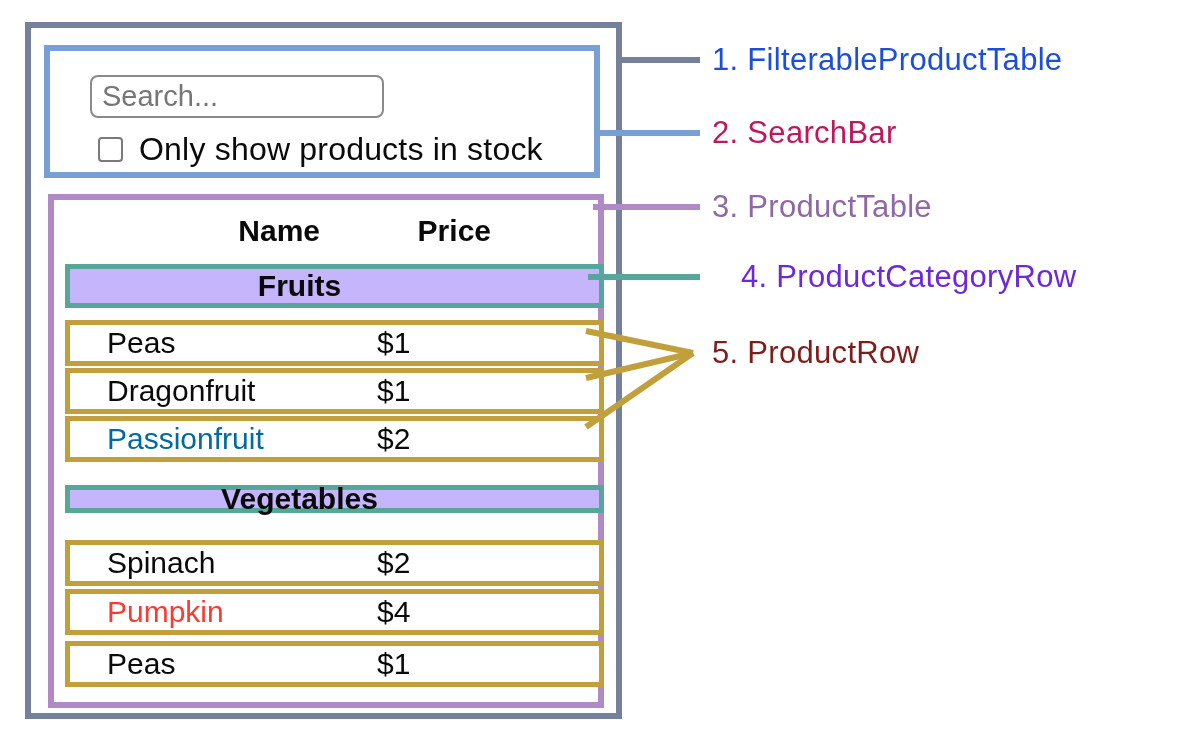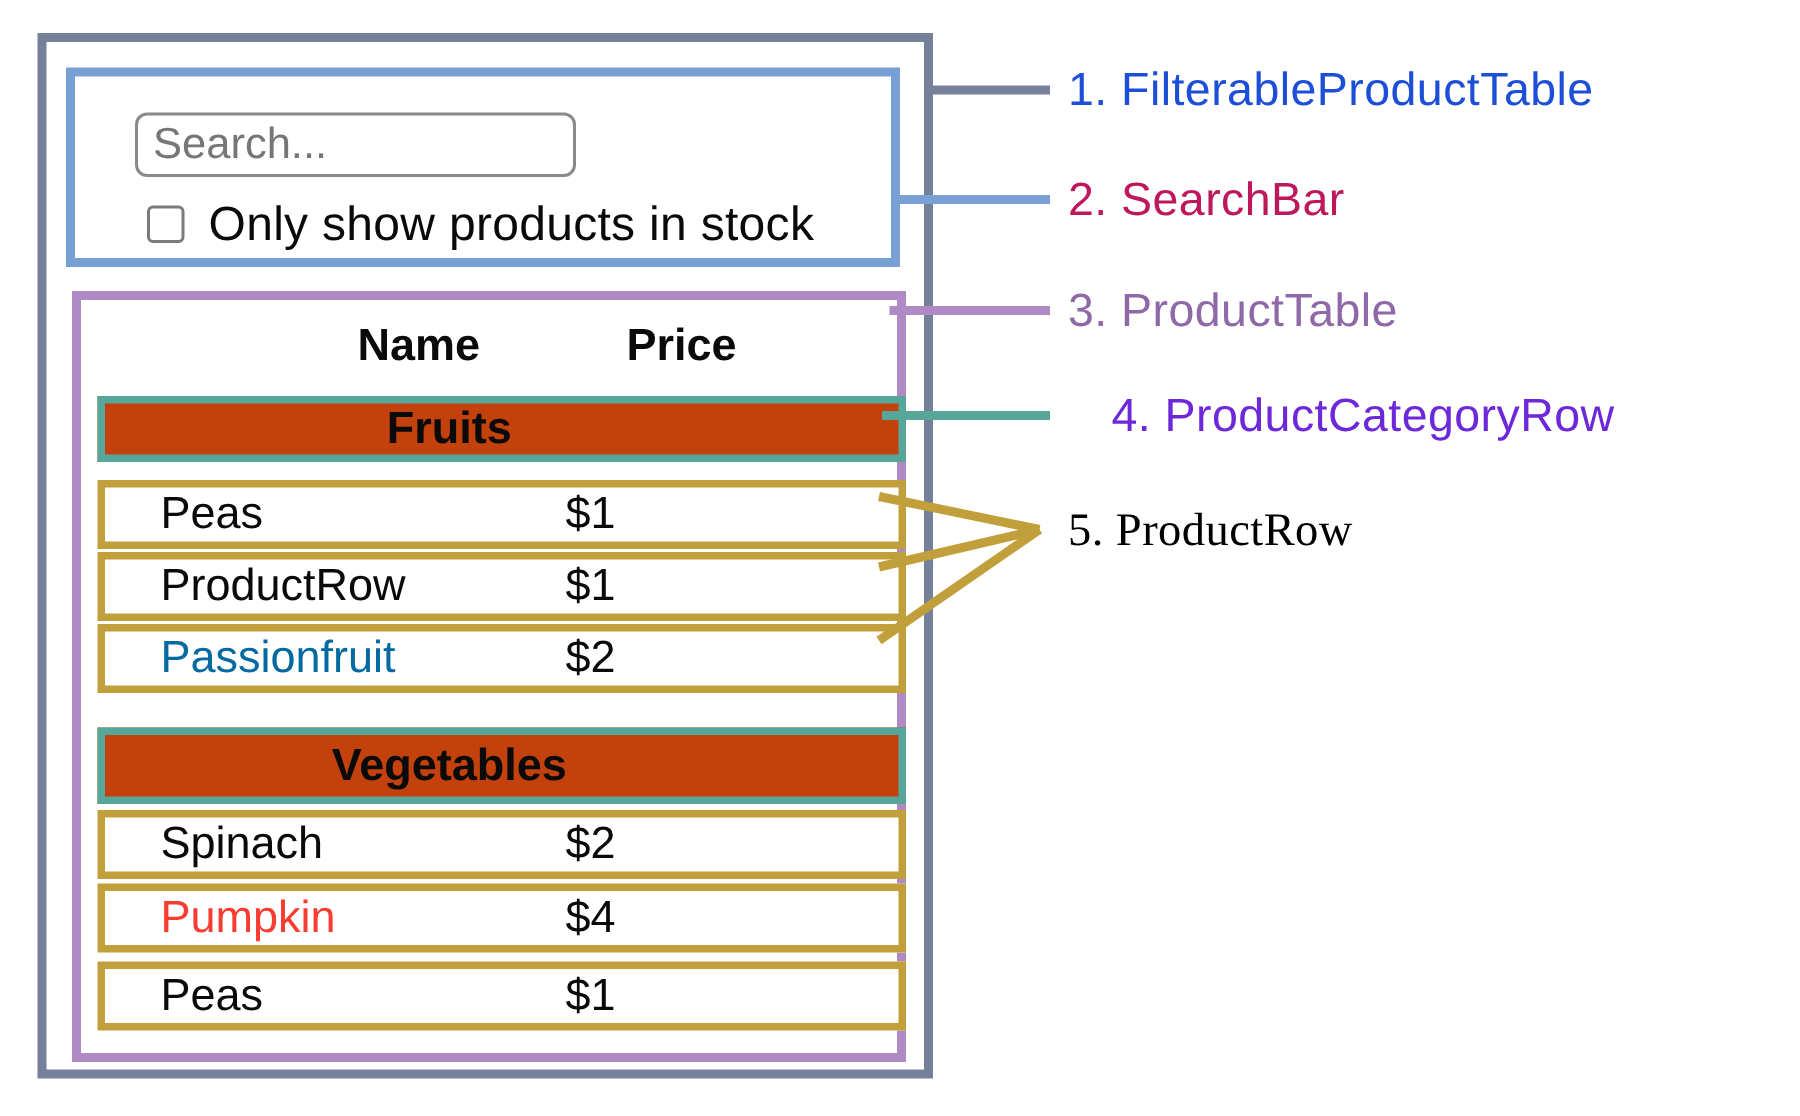--- a/index.html
+++ b/index.html
@@ -82,21 +82,21 @@
     color: #0a0a0a;
   }
   .col-header.name  { left: 86px;  }   
   .col-header.price { left: 257px; }   
 
   .category-row {
     position: absolute;
     left: 11px;
     width: 539px; height: 44px;
     border: 5px solid #56A799;
-    background: #c2410c;
+    background: #c4b5fd;
     display: flex;
     align-items: center;
     justify-content: center;
     padding-right: 70px;                 
     font-weight: bold;
     font-size: 30px;
     color: #0a0a0a;
   }
   .product-row {
     position: absolute;
@@ -118,21 +118,21 @@
     left: 307px; top: 50%;
     transform: translateY(-50%);
     font-size: 30px;
     color: #0a0a0a;
   }
 
   .row-cat-fruits   { top: 64px;  }
   .row-apple        { top: 120px; }
   .row-dragonfruit  { top: 168px; }
   .row-passionfruit { top: 216px; }
-  .row-cat-veg      { top: 285px; height: 51px; }
+  .row-cat-veg      { top: 285px; height: 28px; }
   .row-spinach      { top: 340px; padding-left: 36px; }
   .row-pumpkin      { top: 389px; }
   .row-peas         { top: 441px; }
 
   
   .connector-svg {
     position: absolute;
     left: 0; top: 0;
     width: 1200px; height: 744px;
     pointer-events: none;
@@ -175,21 +175,21 @@
       <div class="col-header name">Name</div>
       <div class="col-header price">Price</div>
 
       <div class="category-row row-cat-fruits" style="border-color: rgb(86, 167, 153);">Fruits</div>
 
       <div class="product-row row-apple" style="border-color: rgb(193, 160, 59);">
         <span class="cell-name">Peas</span>
         <span class="cell-price">$1</span>
       </div>
       <div class="product-row row-dragonfruit" style="border-color: rgb(193, 160, 59);">
-        <span class="cell-name">ProductRow</span>
+        <span class="cell-name">Dragonfruit</span>
         <span class="cell-price">$1</span>
       </div>
       <div class="product-row row-passionfruit" style="border-color: rgb(193, 160, 59);">
         <span class="cell-name" style="color: #0369a1; text-align: center;">Passionfruit</span>
         <span class="cell-price">$2</span>
       </div>
 
       <div class="category-row row-cat-veg" style="border-color: rgb(86, 167, 153);">Vegetables</div>
 
       <div class="product-row row-spinach" style="border-color: rgb(193, 160, 59);">
@@ -214,15 +214,15 @@
     <line x1="588" y1="277" x2="700" y2="277" stroke-width="6" style="stroke: rgb(86, 167, 153);"></line>
     <line x1="586" y1="331" x2="693" y2="353" stroke-width="6" style="stroke: rgb(193, 160, 59);"></line>
     <line x1="586" y1="378" x2="693" y2="353" stroke-width="6" style="stroke: rgb(193, 160, 59);"></line>
     <line x1="586" y1="427" x2="693" y2="353" stroke-width="6" style="stroke: rgb(193, 160, 59);"></line>
   </svg>
 
   <div class="legend-label legend-1" style="color: #1d4ed8;">1. FilterableProductTable</div>
   <div class="legend-label legend-2" style="color: #be185d;">2. SearchBar</div>
   <div class="legend-label legend-3" style="color: rgb(143, 104, 167);">3. ProductTable</div>
   <div class="legend-label legend-4" style="color: #6d28d9; margin-left: 29px;">4. ProductCategoryRow</div>
-  <div class="legend-label legend-5" style="color: #000000; font-family: Liberation Serif, serif;">5. ProductRow</div>
+  <div class="legend-label legend-5" style="color: #7f1d1d;">5. ProductRow</div>
 
 </div>
 
 </body></html>

